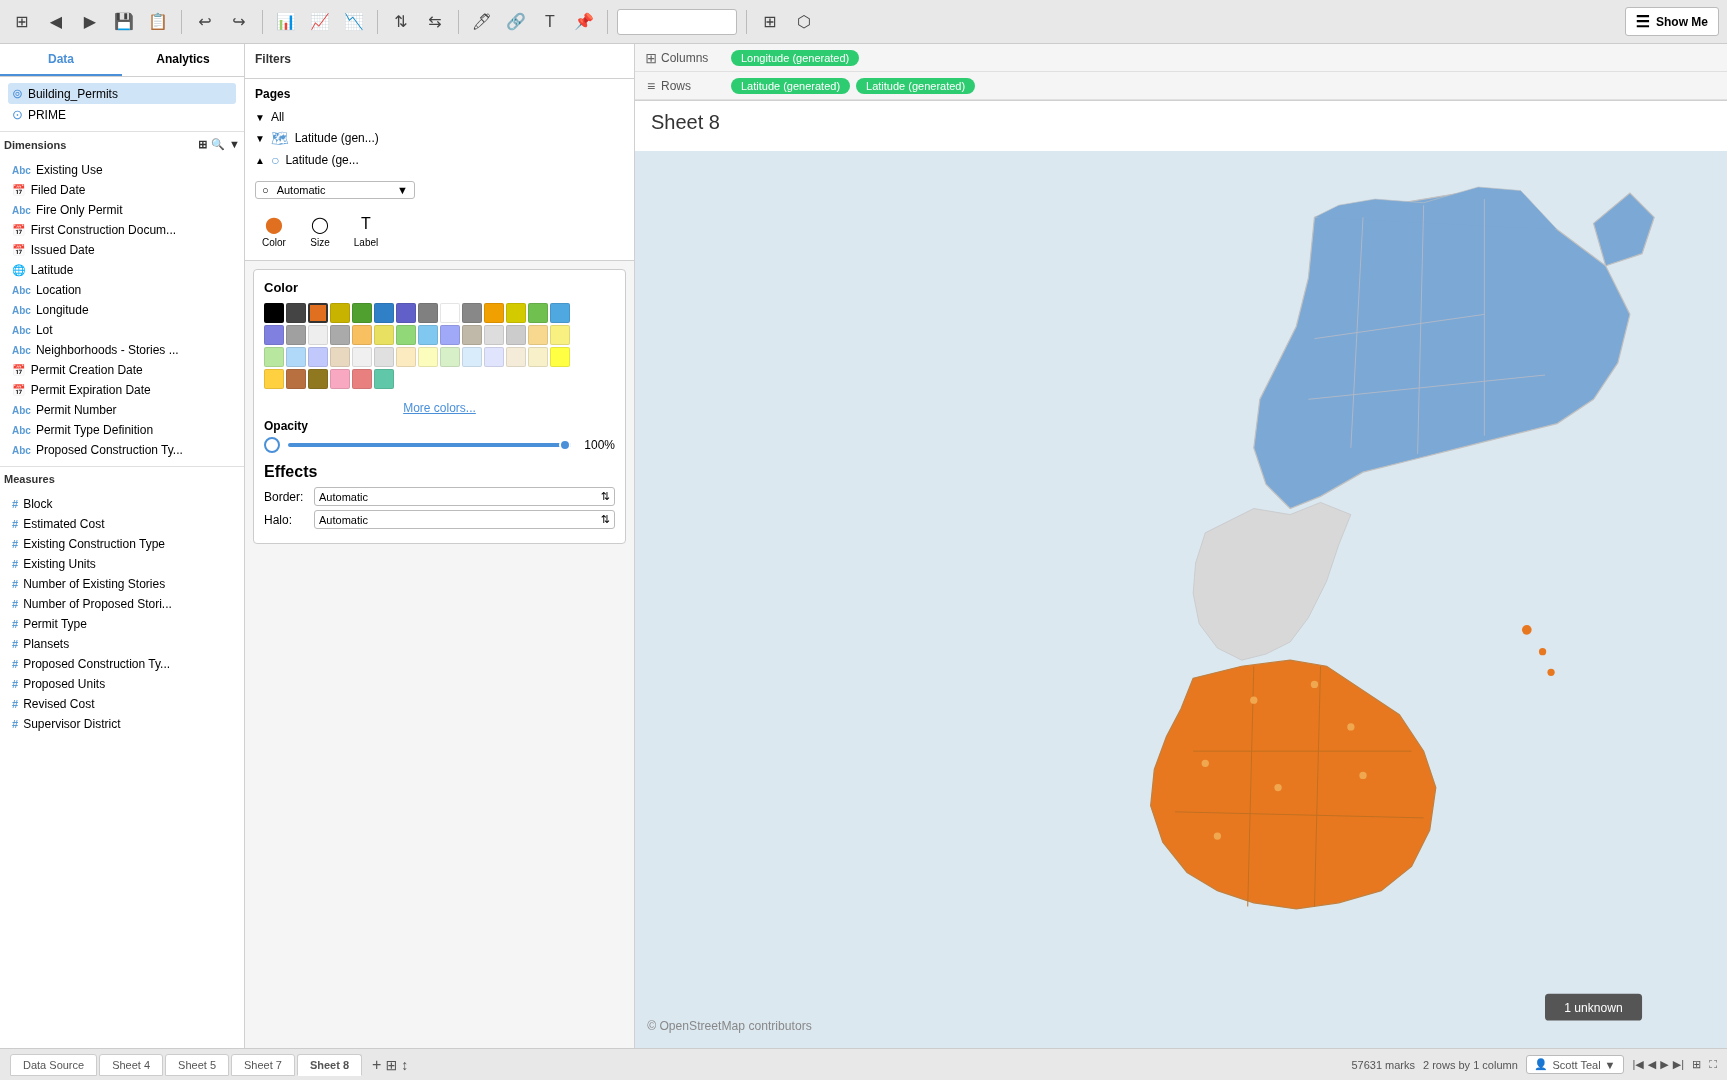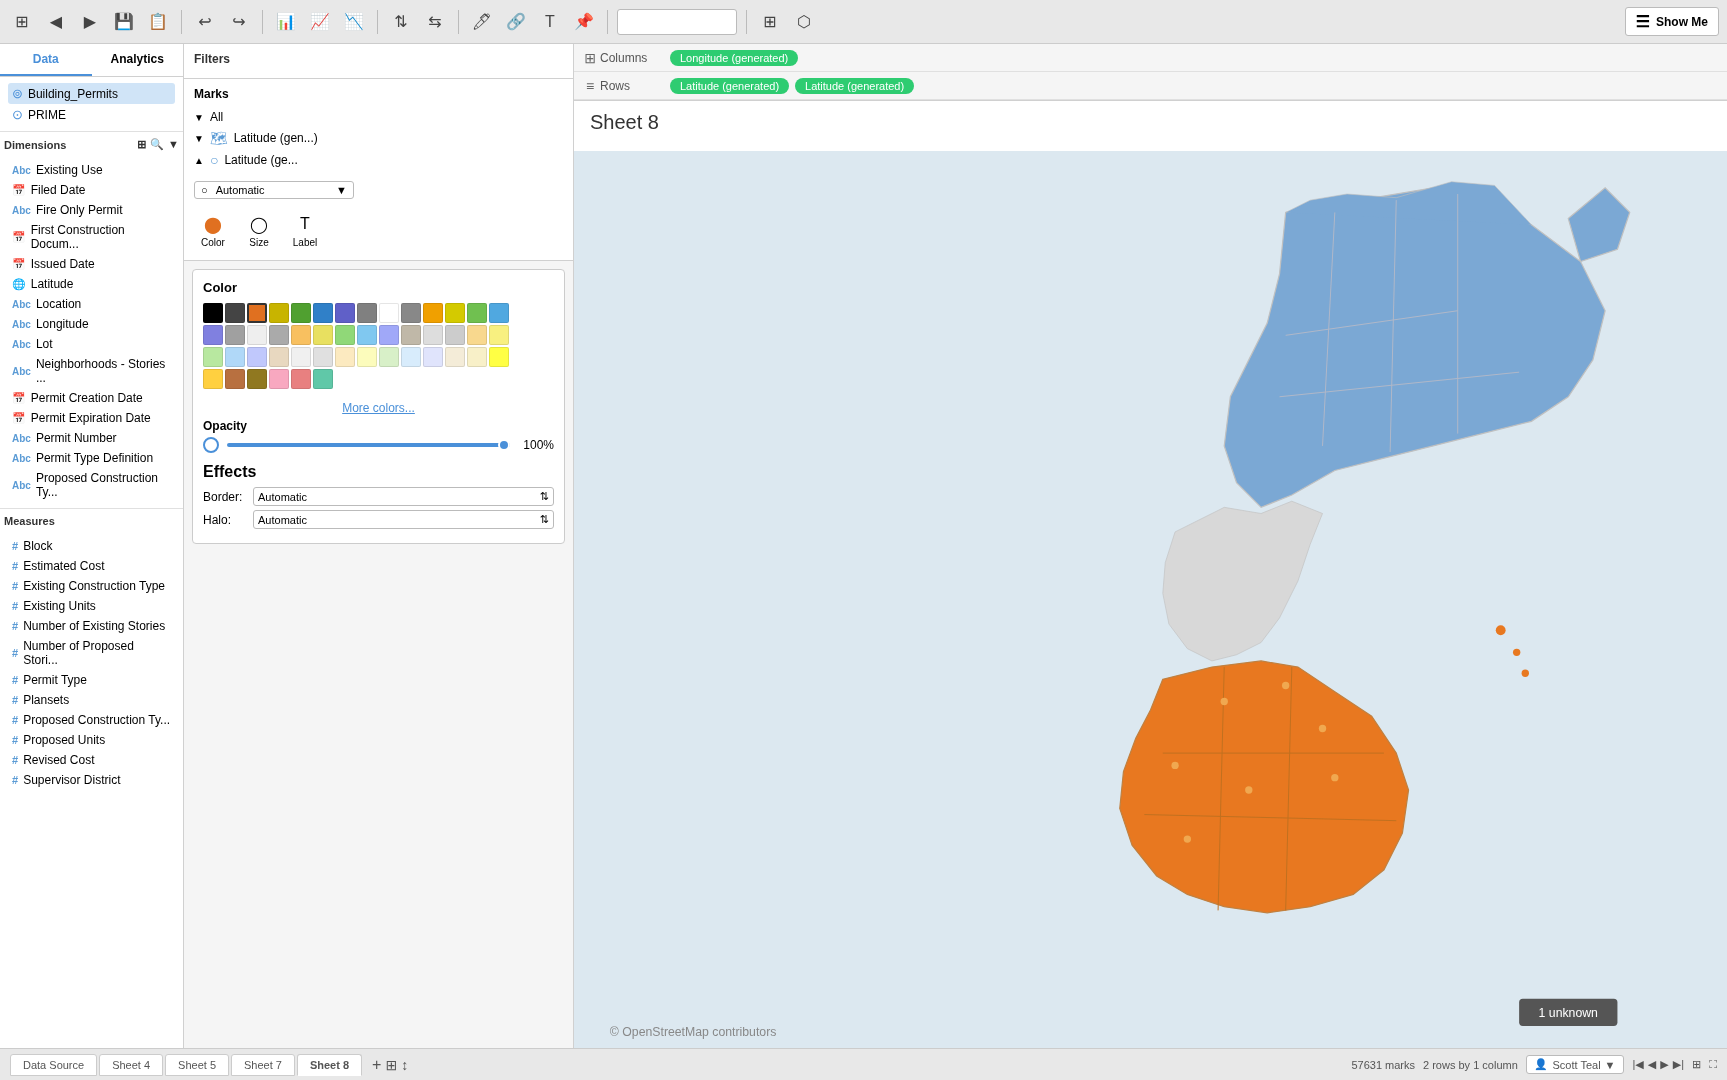--- a/index.html
+++ b/index.html
@@ -37,21 +37,21 @@
     }
 
     
     #main {
       display: flex;
       height: calc(1080px - 44px - 32px);
     }
 
     
     #sidebar {
-      width: 184px;
+      width: 245px;
       background: white;
       border-right: 1px solid #d0d0d0;
       overflow-y: auto;
       flex-shrink: 0;
     }
     #sidebar-tabs {
       display: flex;
       border-bottom: 1px solid #d0d0d0;
     }
     .sidebar-tab {
@@ -435,21 +435,21 @@
   </div>
 
   <div id="center">
 
 
     <div class="panel-section">
       <div class="panel-section-title">Filters</div>
     </div>
 
     <div id="marks-section">
-      <div class="marks-title">Marks</div>
+      <div class="marks-title">Pages</div>
 
       <div class="marks-row">
         <span style="font-size:10px;">▼</span>
         <span>All</span>
       </div>
 
       <div class="marks-row">
         <span style="font-size:10px;">▼</span>
         <span style="font-size:14px;color:#5b9bd5;">🗺</span>
         <span>Latitude (gen...)</span>

